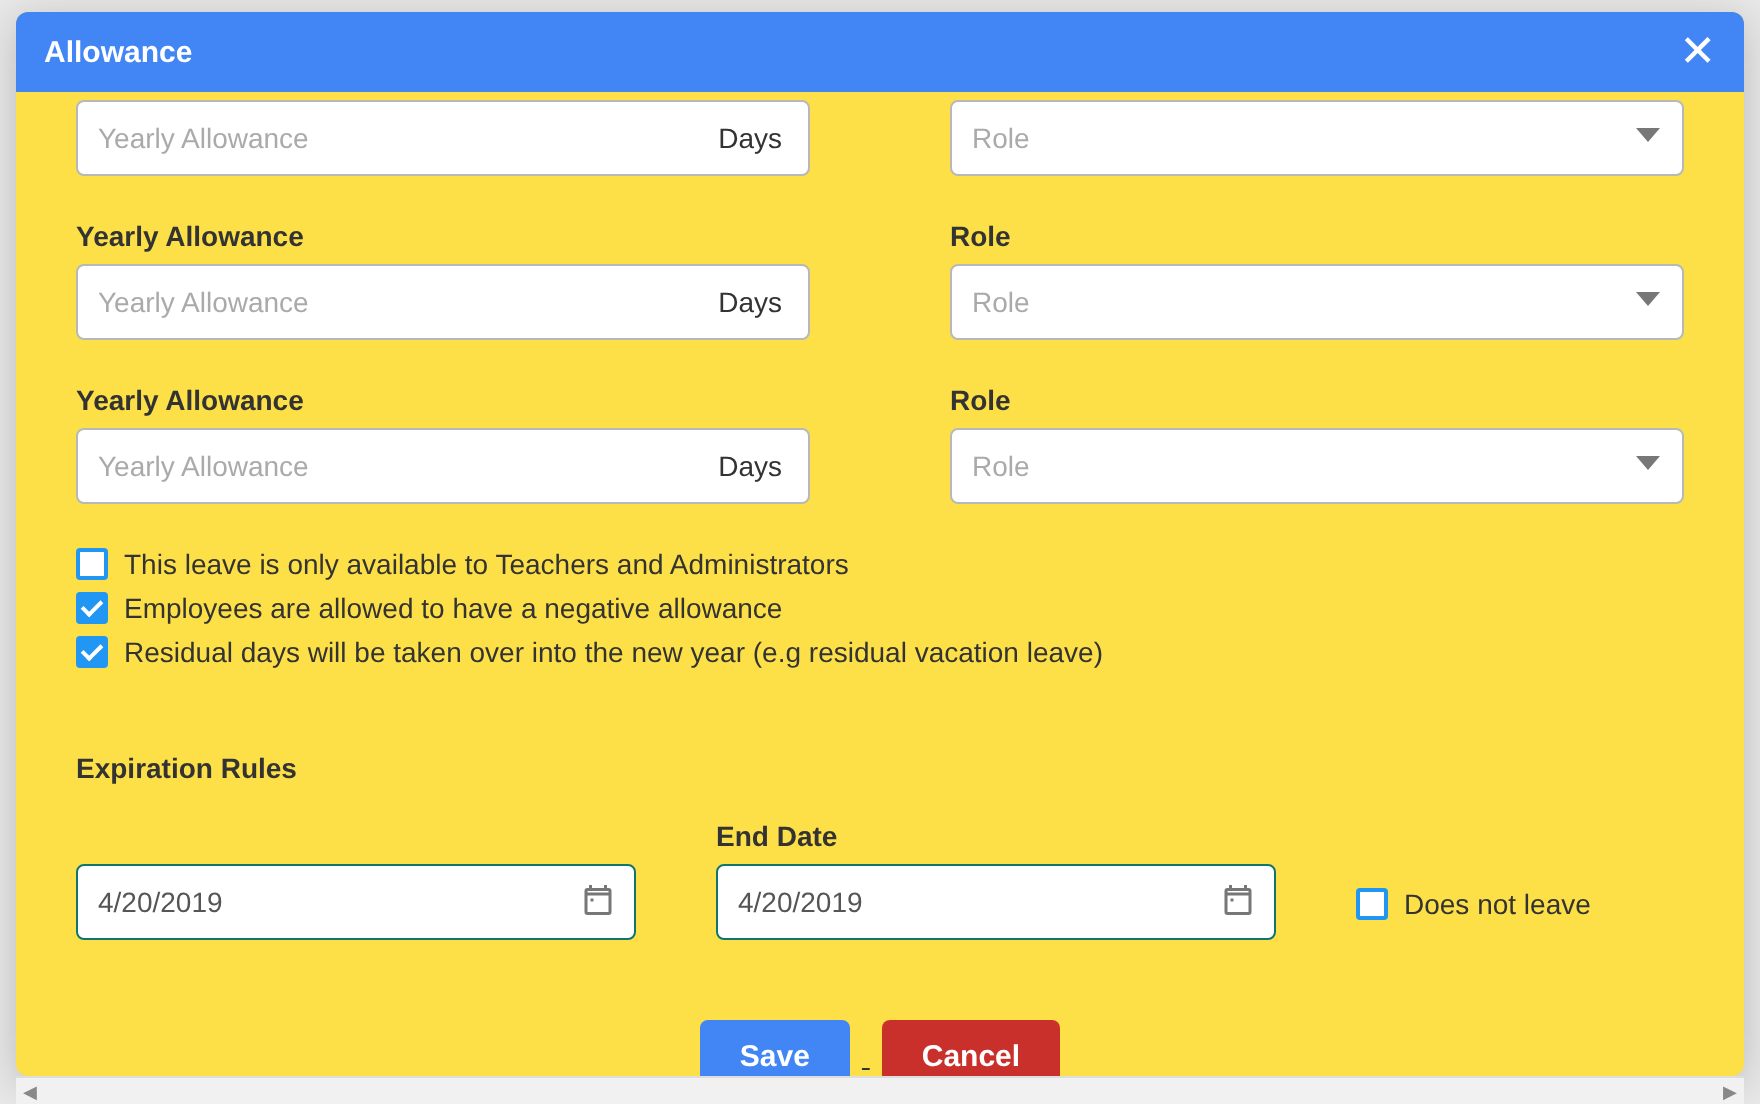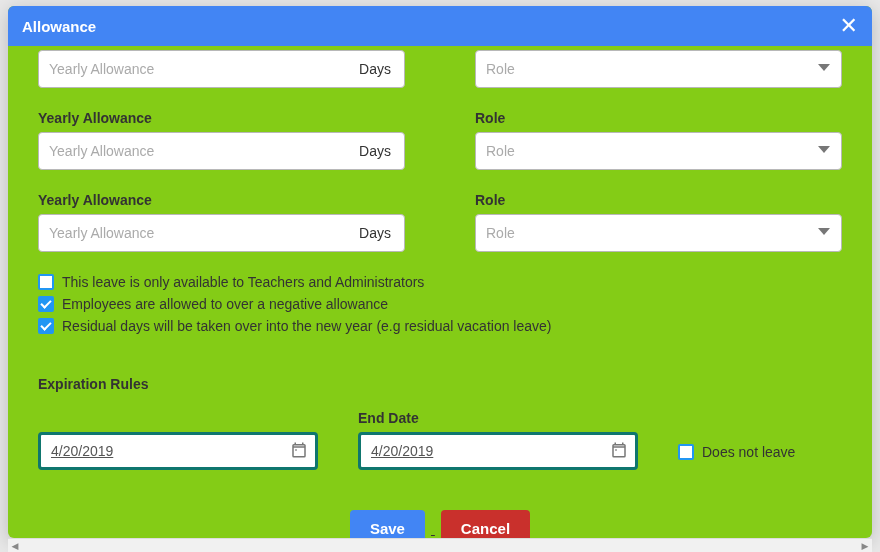--- a/index.html
+++ b/index.html
@@ -1,18 +1,18 @@
 <!DOCTYPE html>
 <html><head>
 <meta charset="utf-8">
 <style>
   * { box-sizing: border-box; }
   html, body { margin:0; padding:0; font-family: Arial, Helvetica, sans-serif; font-size:14px; color:#333; background:#f0f0f0;}
   .viewport { width:880px; height:552px; position:relative; background:#e8e8e8; overflow:hidden;}
-  .modal { position:absolute; left:8px; top:6px; right:8px; bottom:14px; background:#84cc16; border-radius:6px; box-shadow:0 4px 20px rgba(0,0,0,0.2); display:flex; flex-direction:column;}
+  .modal { position:absolute; left:8px; top:6px; right:8px; bottom:14px; background:#fde047; border-radius:6px; box-shadow:0 4px 20px rgba(0,0,0,0.2); display:flex; flex-direction:column;}
   .modal-header { background:#4285f4; color:#fff; height:40px; border-radius:6px 6px 0 0; display:flex; align-items:center; justify-content:space-between; padding:0 14px;}
   .modal-title { font-weight:bold; font-size:15px;}
   .close-x { font-size:22px; line-height:1; cursor:pointer; font-weight:300;}
   .modal-body-wrap { flex:1; position:relative; overflow:hidden;}
   .modal-body { position:absolute; inset:0; overflow-y:scroll; overflow-x:hidden; padding:0px 30px 20px 30px;}
   .row { display:flex; gap:70px; margin-top:8px;}
   .col { flex:1;}
   .field-label { font-weight:bold; font-size:14px; margin:14px 0 6px 0; display:block;}
   .allow-input-wrap { position:relative;}
   .text-input { width:100%; height:38px; border:1px solid #b8b8b8; border-radius:4px; padding:0 10px; font-size:14px; color:#555;}
@@ -24,21 +24,21 @@
   .checkbox-list { margin-top:22px;}
   .checkbox-row { display:flex; align-items:center; margin-bottom:6px;}
   .cb { width:16px; height:16px; border:2px solid #2196f3; border-radius:2px; margin-right:8px; position:relative; cursor:pointer; background:#fff;}
   .cb.checked { background:#2196f3;}
   .cb.checked::after { content:""; position:absolute; left:3px; top:0px; width:4px; height:8px; border:solid #fff; border-width:0 2px 2px 0; transform:rotate(45deg);}
   .cb-label { font-size:14px; color:#333;}
   .section-title { font-weight:bold; font-size:14px; margin-top:42px;}
   .date-row { display:flex; gap:40px; align-items:flex-end; margin-top:4px;}
   .date-col { width:280px;}
   .date-input-wrap { position:relative;}
-  .date-input { width:100%; height:38px; border:3px solid #0f766e; border-radius:4px; padding:0 10px; font-size:14px; color:#555;text-decoration:underline;}
+  .date-input { width:100%; height:38px; border:1px solid #0f766e; border-radius:4px; padding:0 10px; font-size:14px; color:#555;}
   .cal-icon { position:absolute; right:10px; top:9px; width:18px; height:18px; color:#777;}
   .expire-cb-wrap { display:flex; align-items:center; margin-bottom:10px;}
   .btn-row { text-align:center; margin-top:40px;text-decoration:underline;}
   .btn { display:inline-block; height:36px; padding:0 20px; border:none; border-radius:4px; color:#fff; font-weight:bold; font-size:15px; cursor:pointer; margin:0 6px;}
   .btn-save { background:#4285f4;}
   .btn-cancel { background:#c9302c;}
   .hscroll-track { position:absolute; left:8px; right:8px; bottom:0; height:14px; background:#f1f1f1; border-top:1px solid #ddd;}
   .hscroll-left, .hscroll-right { position:absolute; top:0; width:14px; height:14px; display:flex; align-items:center; justify-content:center; color:#888; font-size:9px;}
   .hscroll-left { left:0;} .hscroll-right { right:0;}
 </style>
@@ -107,21 +107,21 @@
         </div>
       </div>
 
       <div class="checkbox-list">
         <div class="checkbox-row">
           <span class="cb"></span>
           <span class="cb-label">This leave is only available to Teachers and Administrators</span>
         </div>
         <div class="checkbox-row">
           <span class="cb checked"></span>
-          <span class="cb-label">Employees are allowed to over a negative allowance</span>
+          <span class="cb-label">Employees are allowed to have a negative allowance</span>
         </div>
         <div class="checkbox-row">
           <span class="cb checked"></span>
           <span class="cb-label">Residual days will be taken over into the new year (e.g residual vacation leave)</span>
         </div>
       </div>
 
       <div class="section-title">Expiration Rules</div>
       <div class="date-row">
         <div class="date-col">

